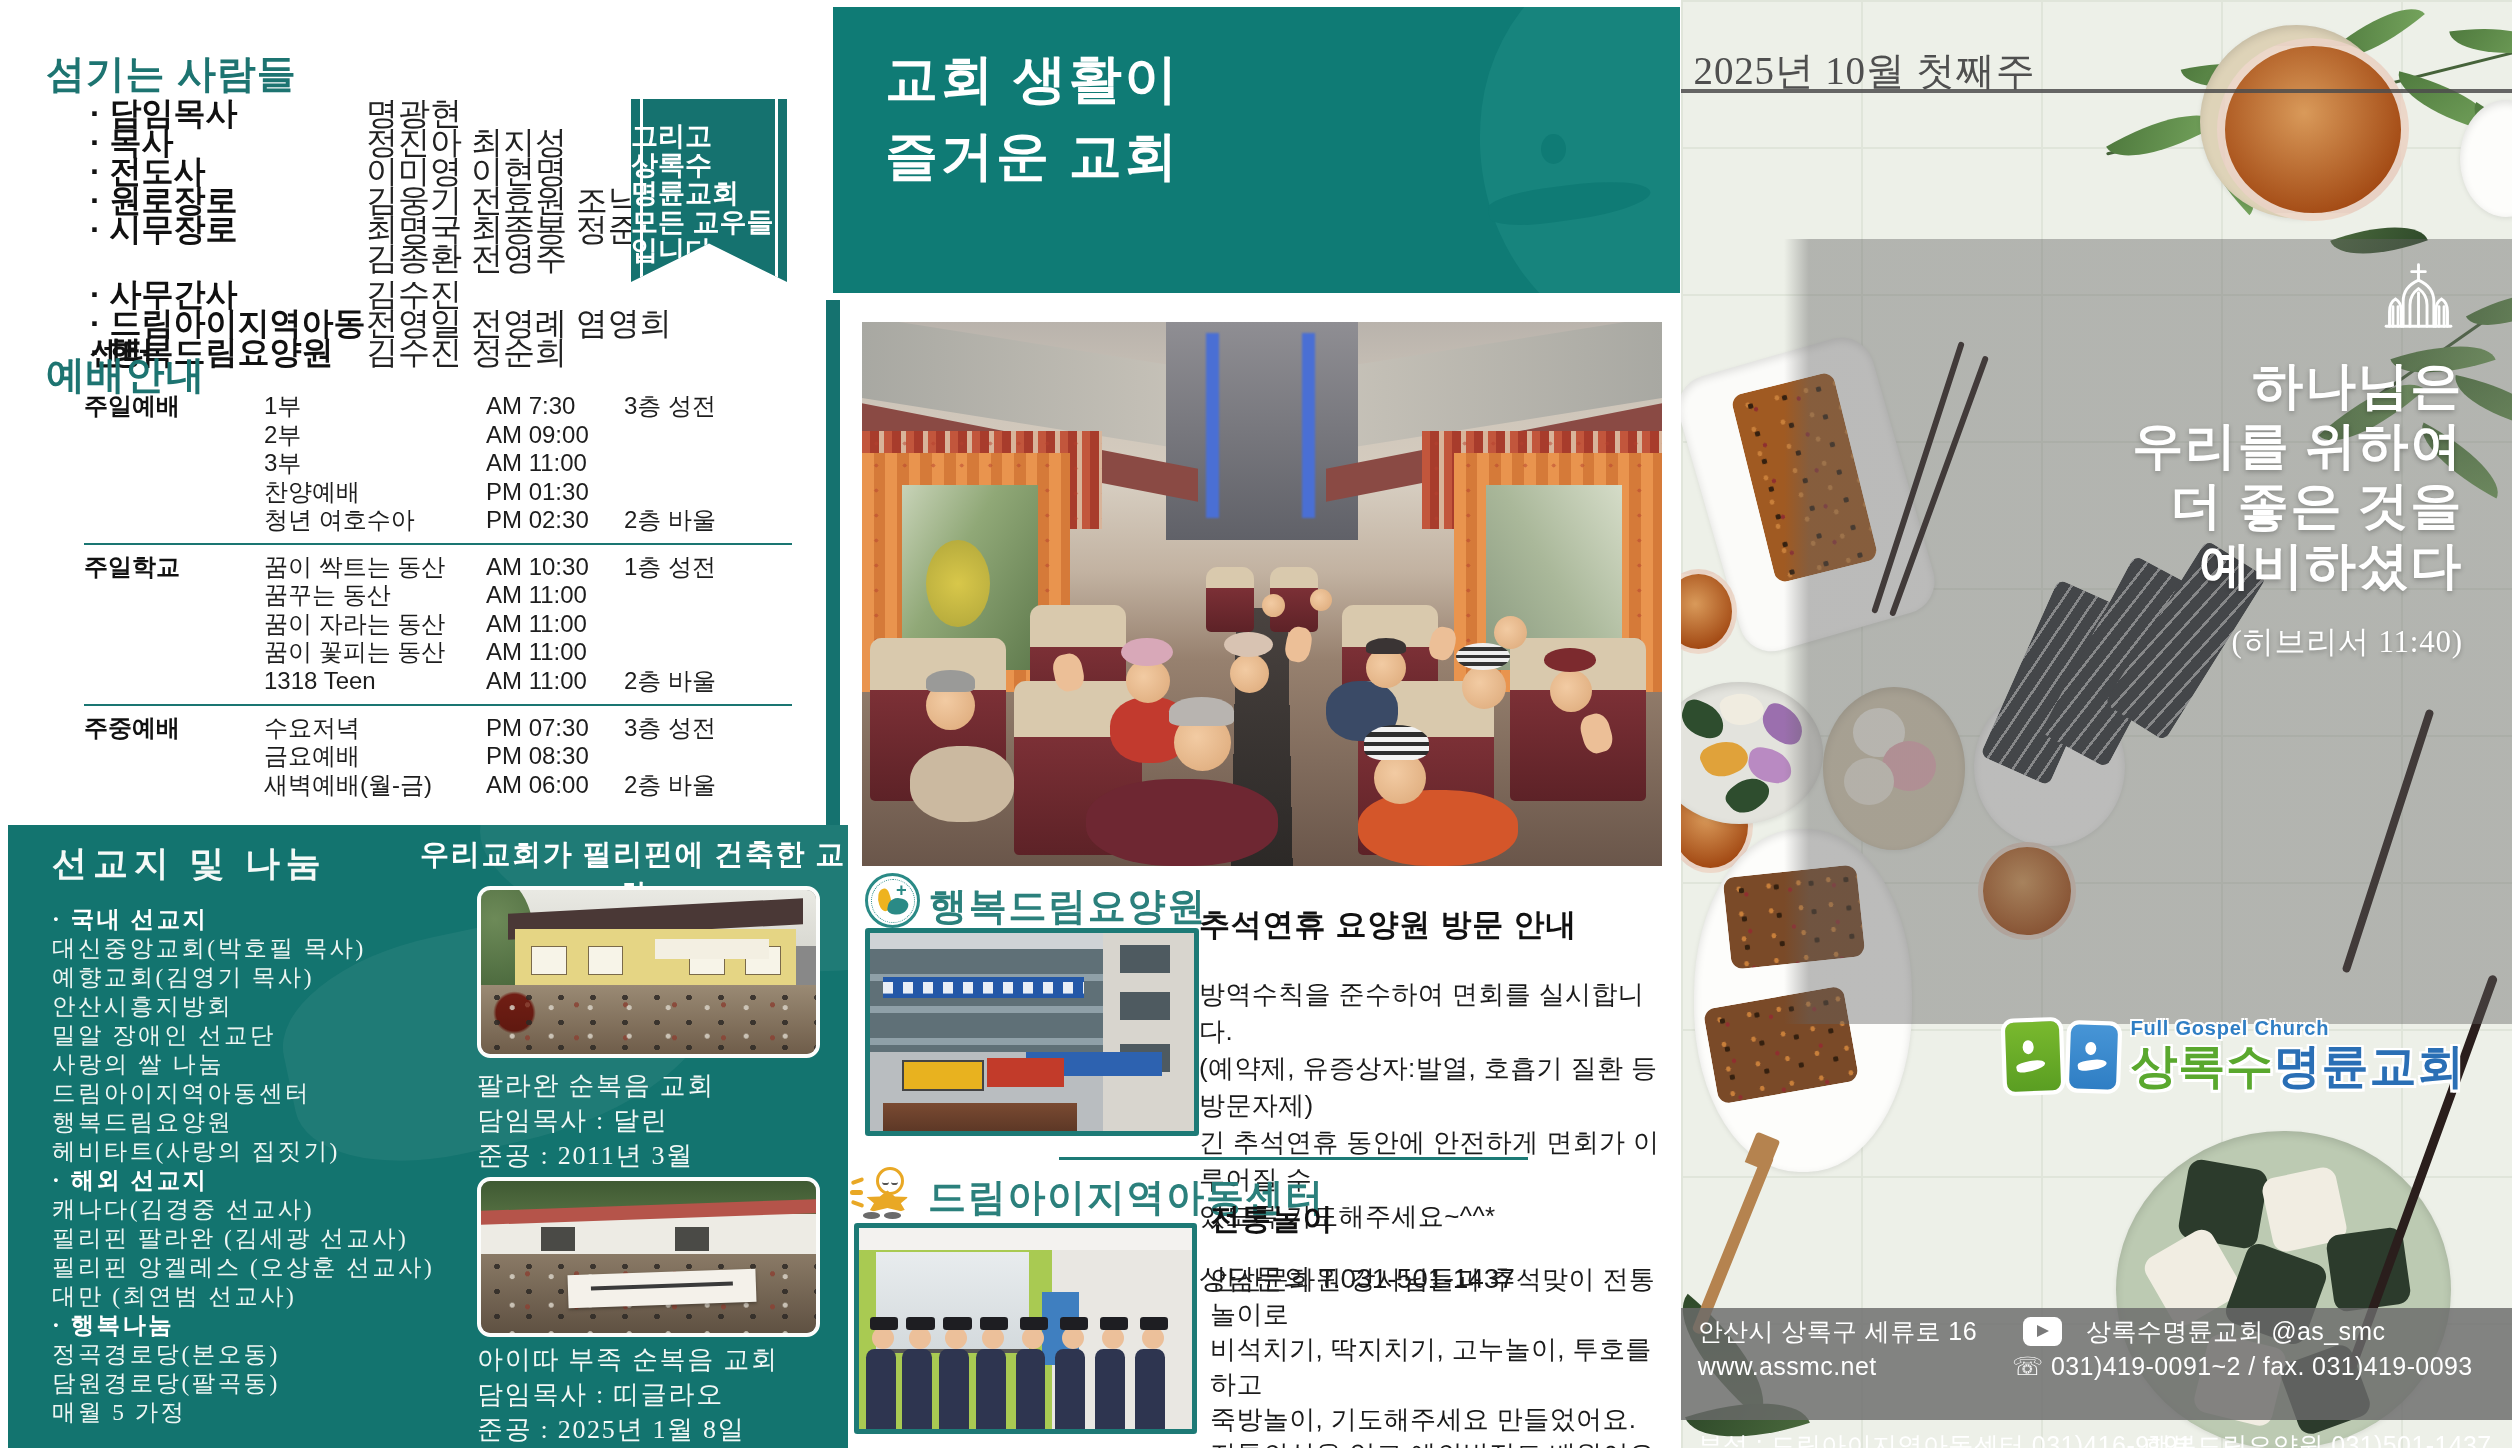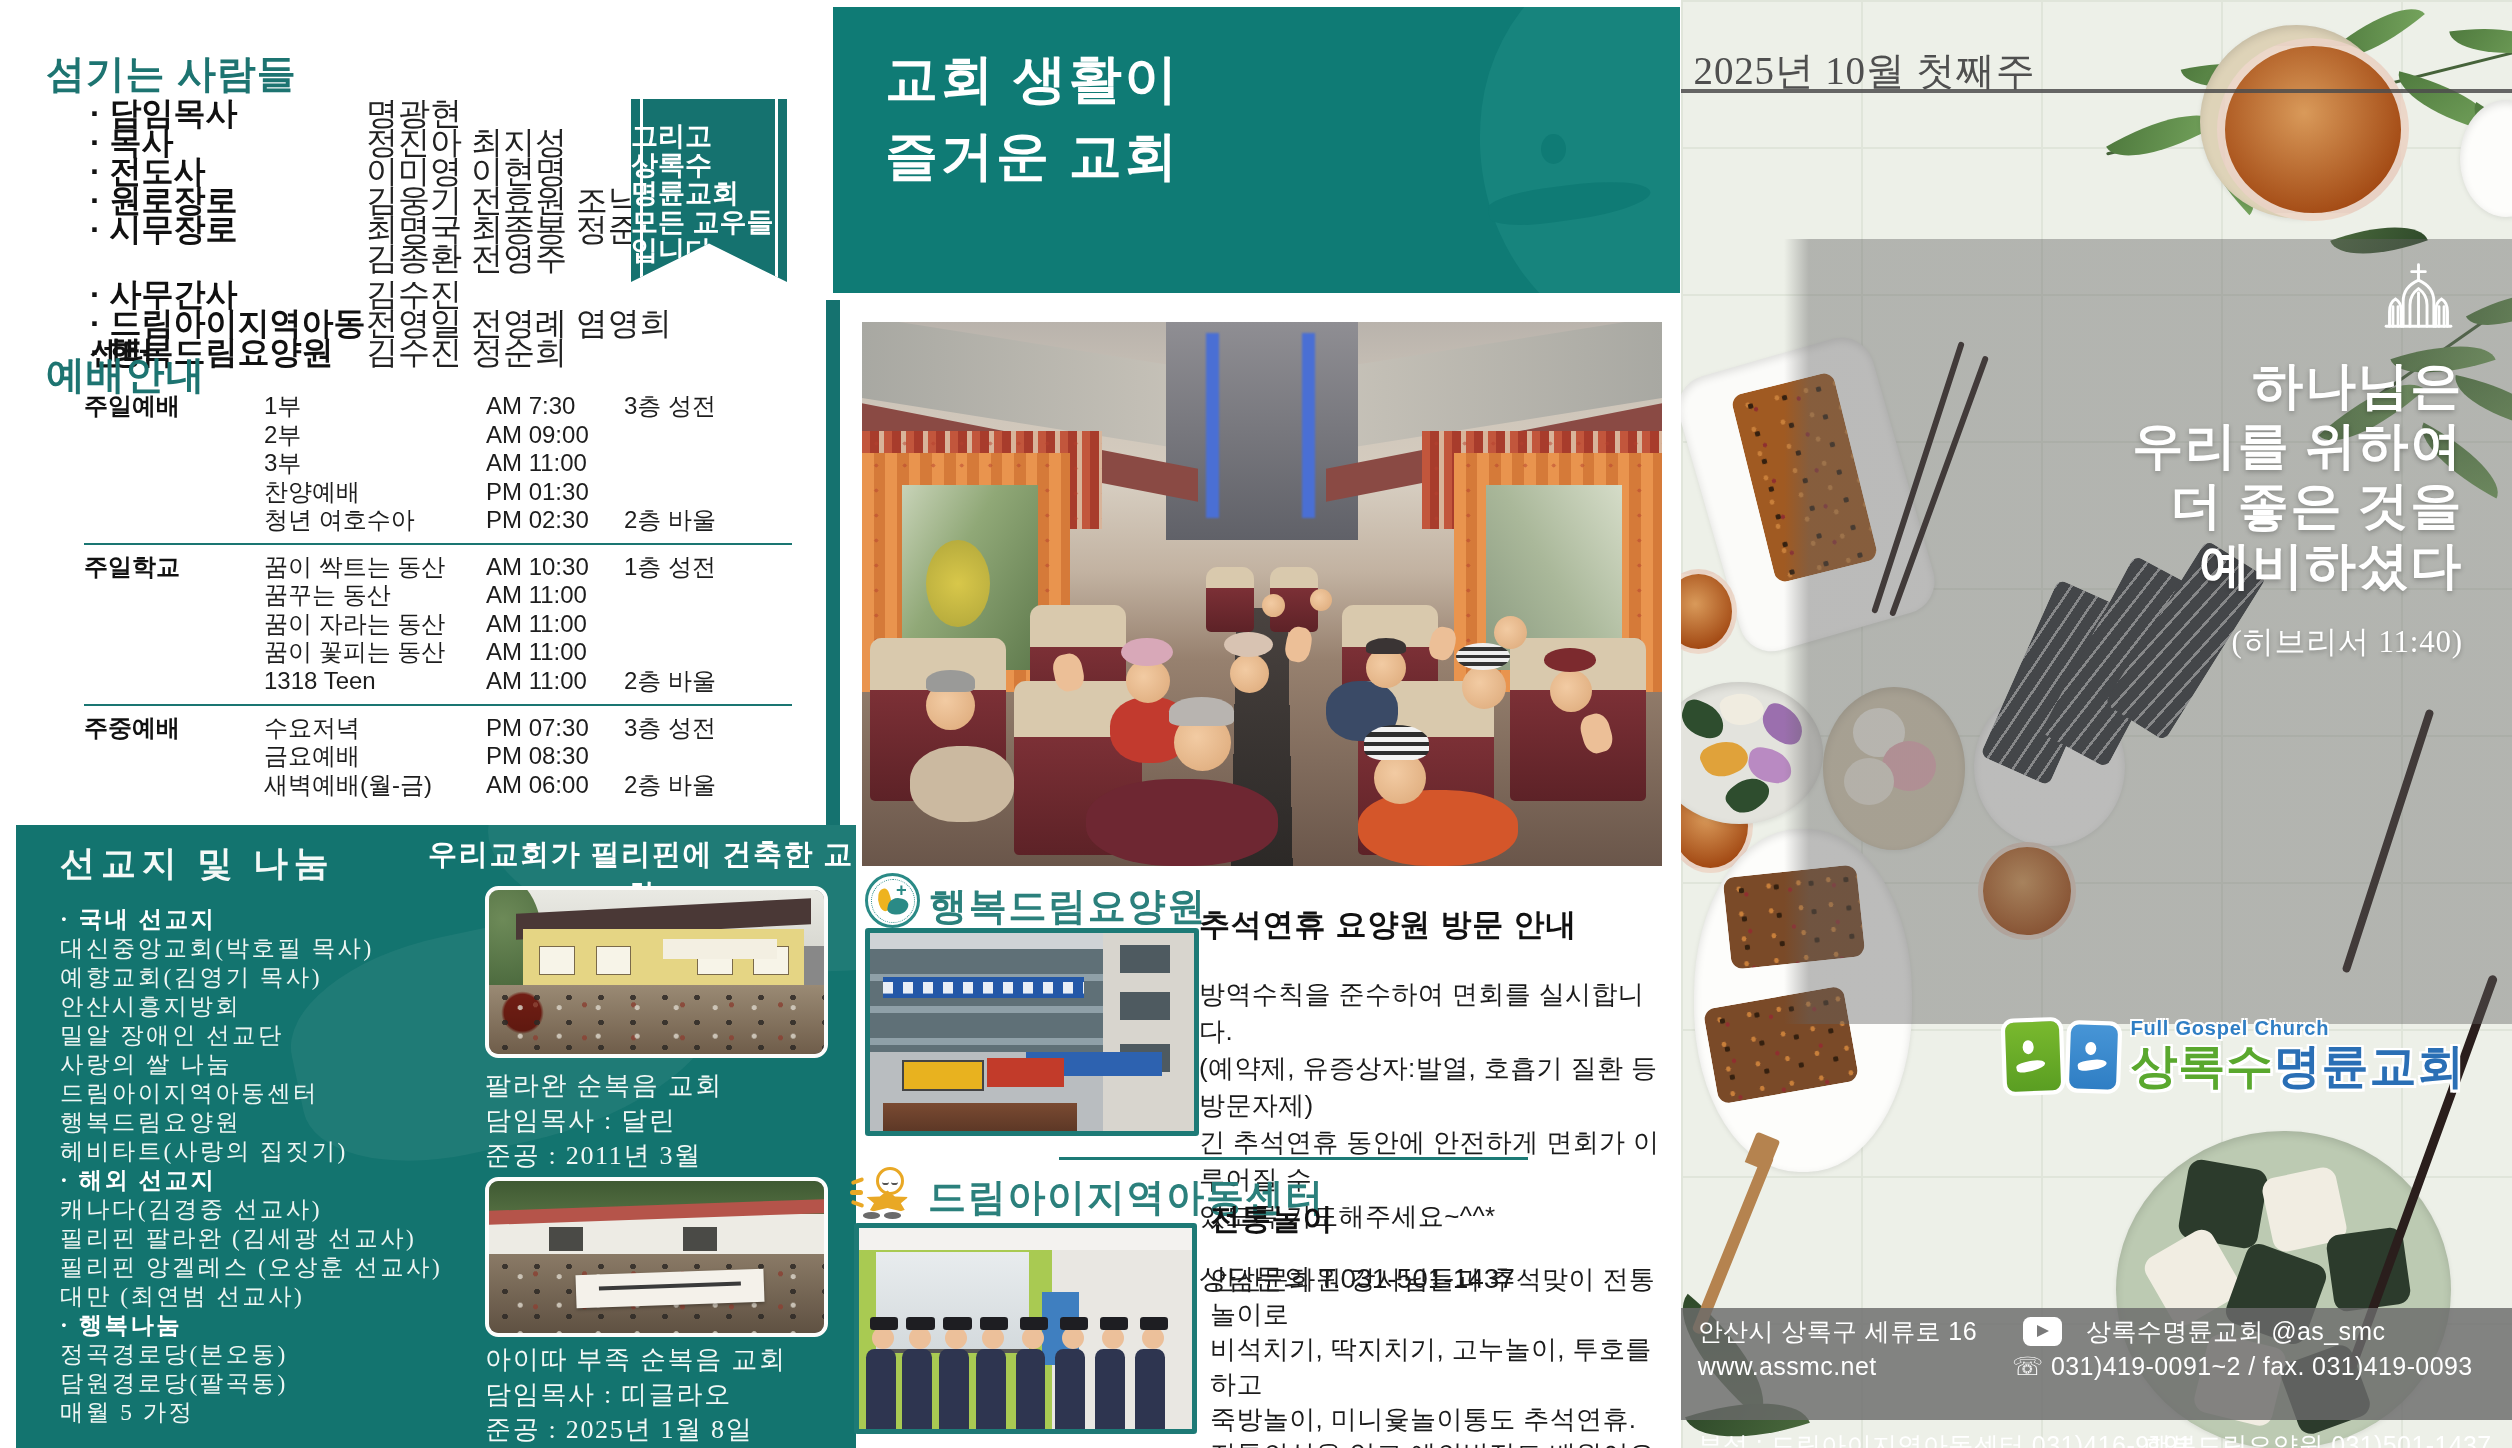--- a/index.html
+++ b/index.html
@@ -21,21 +21,21 @@
   .ribbon .rline{color:#fff;font-size:27px;line-height:28.5px;font-weight:600;}
 
   .side-strip{position:absolute;left:826px;top:300px;width:14.2px;height:528px;background:#15726f;}
 
   .worship{position:absolute;left:84px;top:392px;width:708px;font-size:24px;}
   .wrow{display:flex;height:28.5px;line-height:28.5px;}
   .wcat{width:180px;font-weight:700;color:#111;}
   .wname{width:222px;} .wtime{width:138px;} .wplace{flex:1;}
   .wdiv{height:2.5px;background:#1a7672;margin:8.4px 0 7.5px 0;}
 
-  .teal-block{position:absolute;left:16px;top:825px;width:840px;height:624px;background:#13746f;overflow:hidden;}
+  .teal-block{position:absolute;left:8px;top:825px;width:840px;height:624px;background:#13746f;overflow:hidden;}
   .teal-block:before{content:"";position:absolute;left:276px;top:100px;width:435px;height:218px;background:rgba(255,255,255,0.05);
           border-radius:45% 55% 60% 40%;transform:rotate(-12deg);}
   .teal-block:after{content:"";position:absolute;left:469px;top:-50px;width:469px;height:184px;background:rgba(255,255,255,0.05);
           border-radius:50% 50% 40% 60%;transform:rotate(8deg);}
   .mission-title{position:absolute;left:44px;top:15px;font-family:"Liberation Serif",serif;font-weight:700;
           font-size:35px;color:#f4f9f7;letter-spacing:5.9px;z-index:2;}
   .mission-list{position:absolute;left:44px;top:80px;z-index:2;}
   .mitem{font-family:"Liberation Serif",serif;font-size:23.4px;line-height:29px;color:#eef6f3;letter-spacing:2.5px;}
   .mitem.hd{font-weight:700;color:#ffffff;}
 
@@ -569,21 +569,21 @@
       <div class="kid" style="left:71%;"></div>
         <div class="kid" style="left:83%;"></div>
     </div>
     <div class="mid-text" style="left:377px;top:1199px;width:469px;">
       <div class="mt-head" style="font-size:30px;">전통놀이</div>
       <div style="height:22px;"></div>
       <div>
 
       <div class="mt-line" style="line-height:35px;">안산문화원 강사님들과 추석맞이 전통놀이로</div>
           <div class="mt-line" style="line-height:35px;">비석치기, 딱지치기, 고누놀이, 투호를 하고</div>
-          <div class="mt-line" style="line-height:35px;">죽방놀이,  미니윷놀이통도 추석연휴.</div>
+          <div class="mt-line" style="line-height:35px;">죽방놀이,  기도해주세요 만들었어요.</div>
           <div class="mt-line" style="line-height:35px;">전통의상을 입고 예의범절도 배웠어요. 추석 전에</div>
         </div>
     </div>
   </div>
 
   <div class="panel-right">
 
     <div class="stem" style="left:419px;top:100px;width:435px;transform:rotate(-14deg);"></div>
     <div class="stem" style="left:620px;top:360px;width:251px;transform:rotate(-35deg);"></div>
     <div class="leaf" style="left:427px;top:117px;width:109px;height:37px;transform:rotate(-30deg);"></div>

